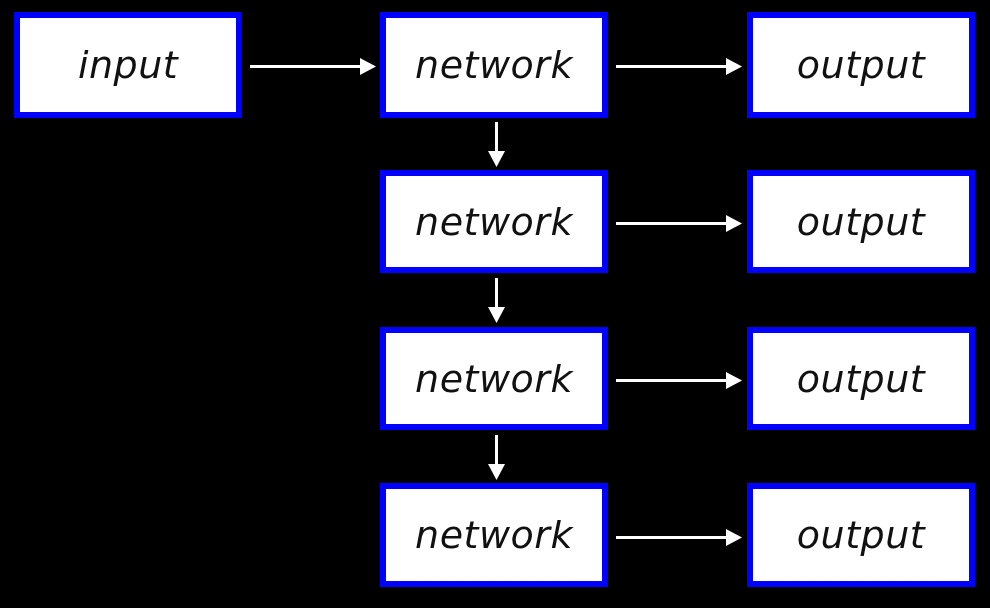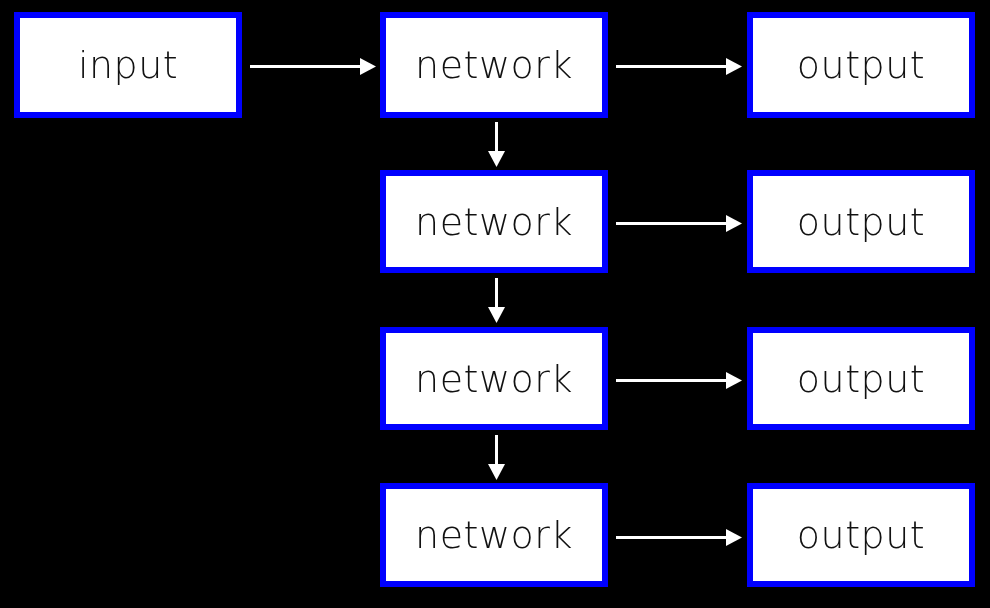--- a/index.html
+++ b/index.html
@@ -28,20 +28,21 @@
     border-style: solid;
   }
   .node-label {
     font-family: "DejaVu Sans", sans-serif;
     font-weight: 300;
     font-size: 38px;
     line-height: 1;
     letter-spacing: 0.5px;
     color: #111111;
     white-space: nowrap;
+    font-style: italic;
     -webkit-font-smoothing: antialiased;
   }
   .edge {
     position: absolute;
     pointer-events: none;
   }
   .edge svg {
     display: block;
     overflow: visible;
   }

